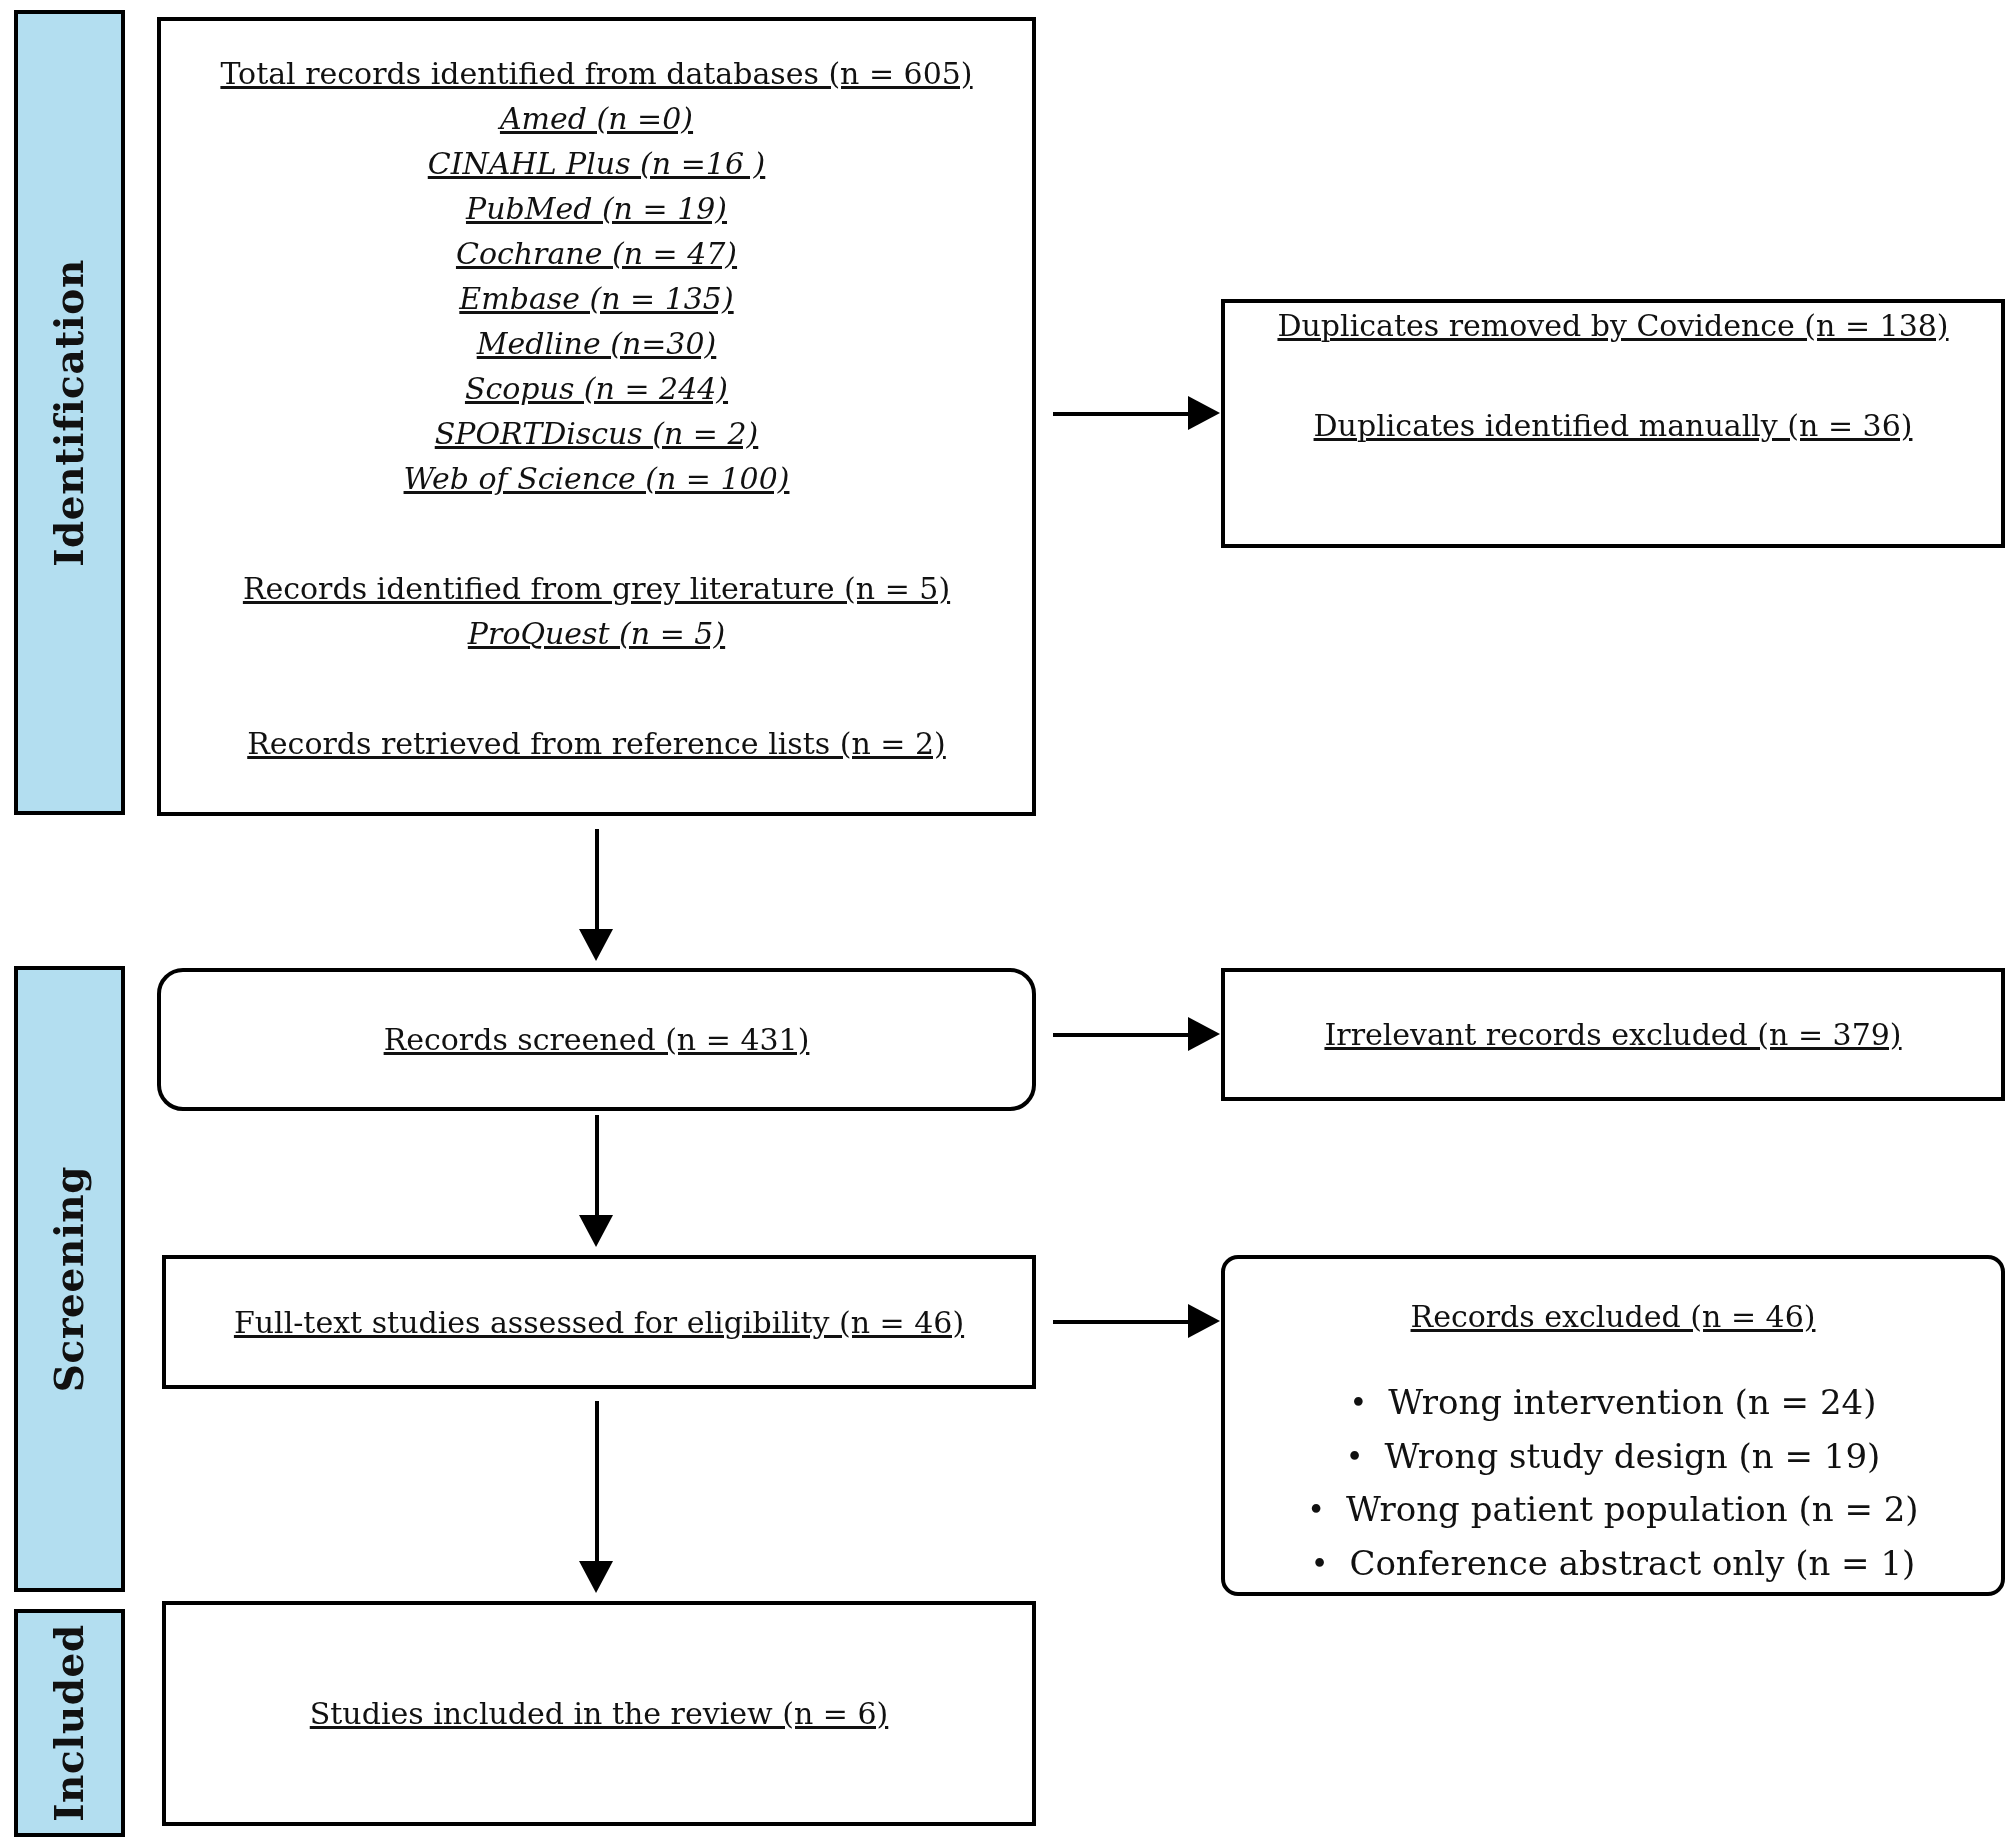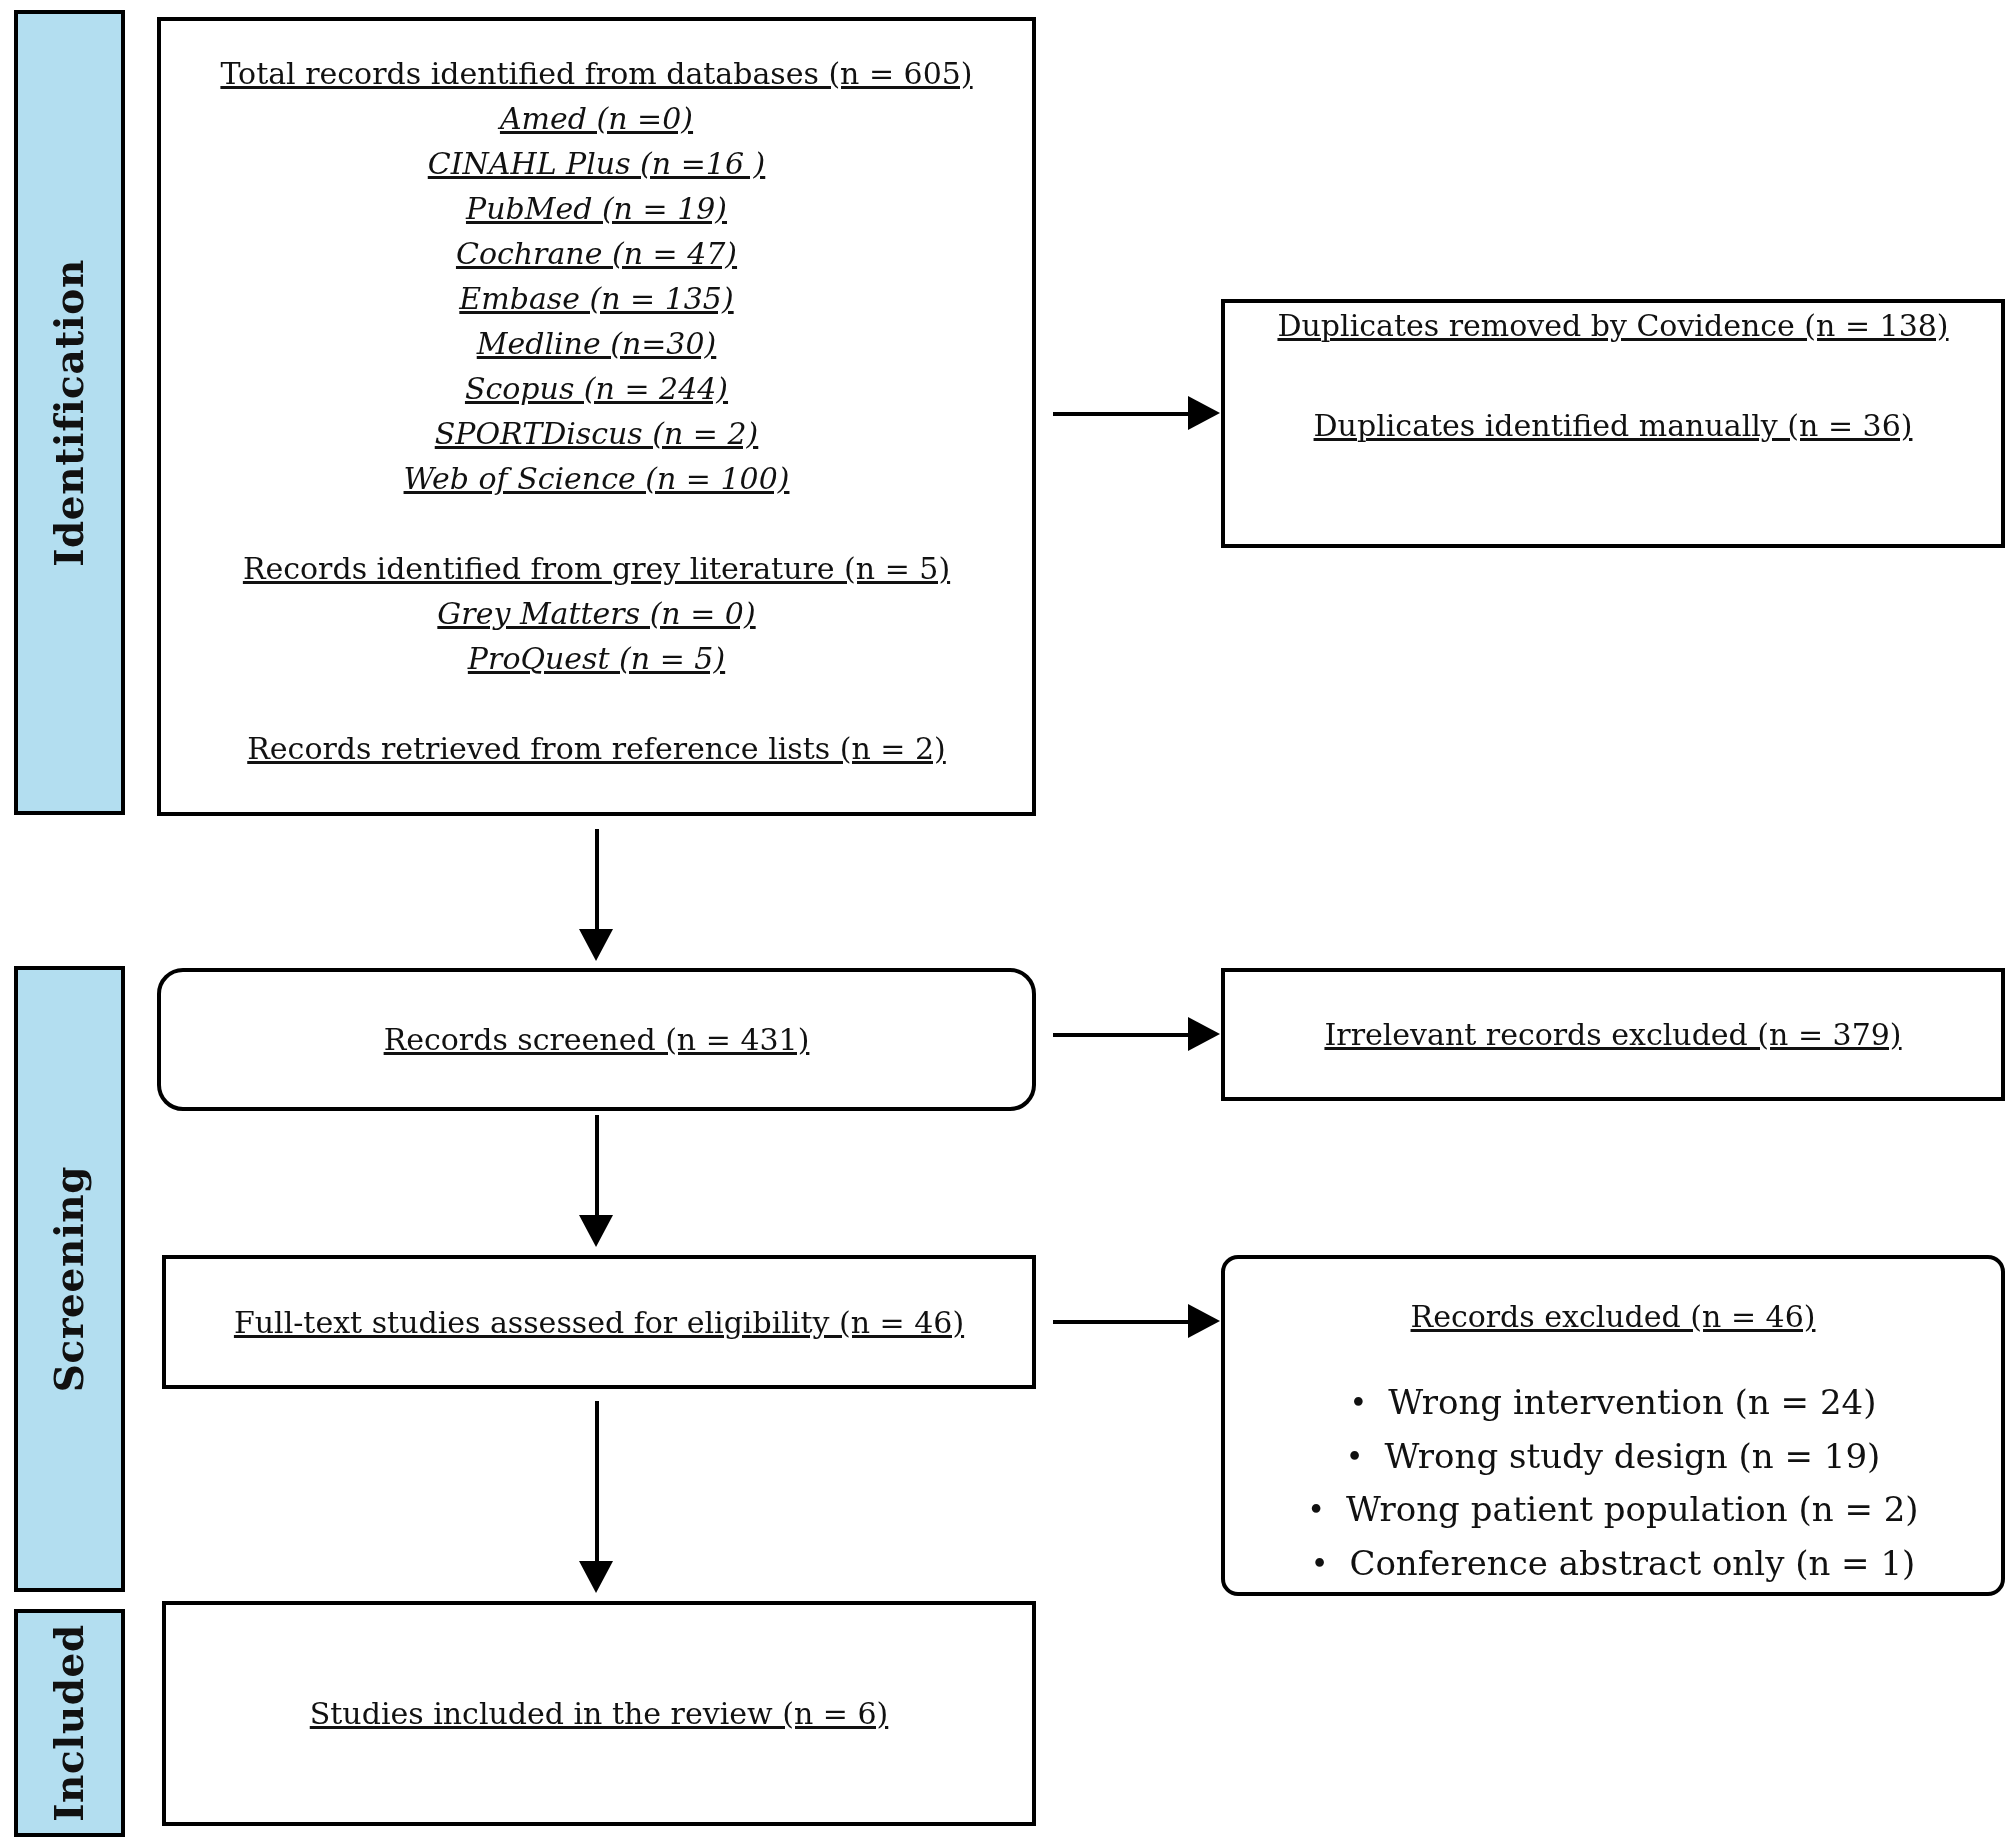--- a/index.html
+++ b/index.html
@@ -47,21 +47,21 @@
   .box-identified{left:157px;top:17.4px;width:879px;height:799px;padding:30px 15px;text-align:center;}
   .box-duplicates{left:1221px;top:299px;width:784px;height:249px;display:flex;flex-direction:column;align-items:center;justify-content:flex-start;gap:55px;text-align:center;}
   .box-screened{left:157px;top:968px;width:879px;height:143px;display:flex;align-items:center;justify-content:center;text-align:center;border-radius:26px;}
   .box-irrelevant{left:1221px;top:968px;width:784px;height:133px;display:flex;align-items:center;justify-content:center;text-align:center;}
   .box-fulltext{left:162px;top:1255px;width:874px;height:134px;display:flex;align-items:center;justify-content:center;text-align:center;}
   .box-excluded{left:1221px;top:1255px;width:784px;height:341px;padding:35px 12.4px;text-align:center;border-radius:17px;}
   .box-included{left:162px;top:1601px;width:874px;height:225px;display:flex;align-items:center;justify-content:center;text-align:center;}
 
   .line{font-size:30px;line-height:45px;text-decoration:underline;}
   .italic{font-style:italic;}
-  .gap-top{margin-top:45px;}
+  .gap-top{margin-top:65px;}
 
   .reasons{margin-top:41px;display:flex;flex-direction:column;gap:8.7px;}
   .reason-line{
     font-size:34px;line-height:45px;
     display:flex;align-items:center;justify-content:center;gap:21px;
   }
   .reason-line .bullet{font-size:30px;line-height:45px;}
 
   
   .arrow{position:absolute;}
@@ -113,21 +113,20 @@
         <div class="line italic">PubMed (n = 19)</div>
         <div class="line italic">Cochrane (n = 47)</div>
         <div class="line italic">Embase (n = 135)</div>
         <div class="line italic">Medline (n=30)</div>
         <div class="line italic">Scopus (n = 244)</div>
         <div class="line italic">SPORTDiscus (n = 2)</div>
         <div class="line italic">Web of Science (n = 100)</div>
       </div>
     <div class="line gap-top">Records identified from grey literature (n = 5)</div>
     <div>
-        <div class="line italic">Grey Matters (n = 0)</div>
         <div class="line italic">ProQuest (n = 5)</div>
       </div>
     <div class="line gap-top">Records retrieved from reference lists (n = 2)</div>
   </div>
 
   <div class="box box-duplicates">
     <div class="line">Duplicates removed by Covidence (n = 138)</div>
     <div class="line">Duplicates identified manually (n = 36)</div>
   </div>
 

